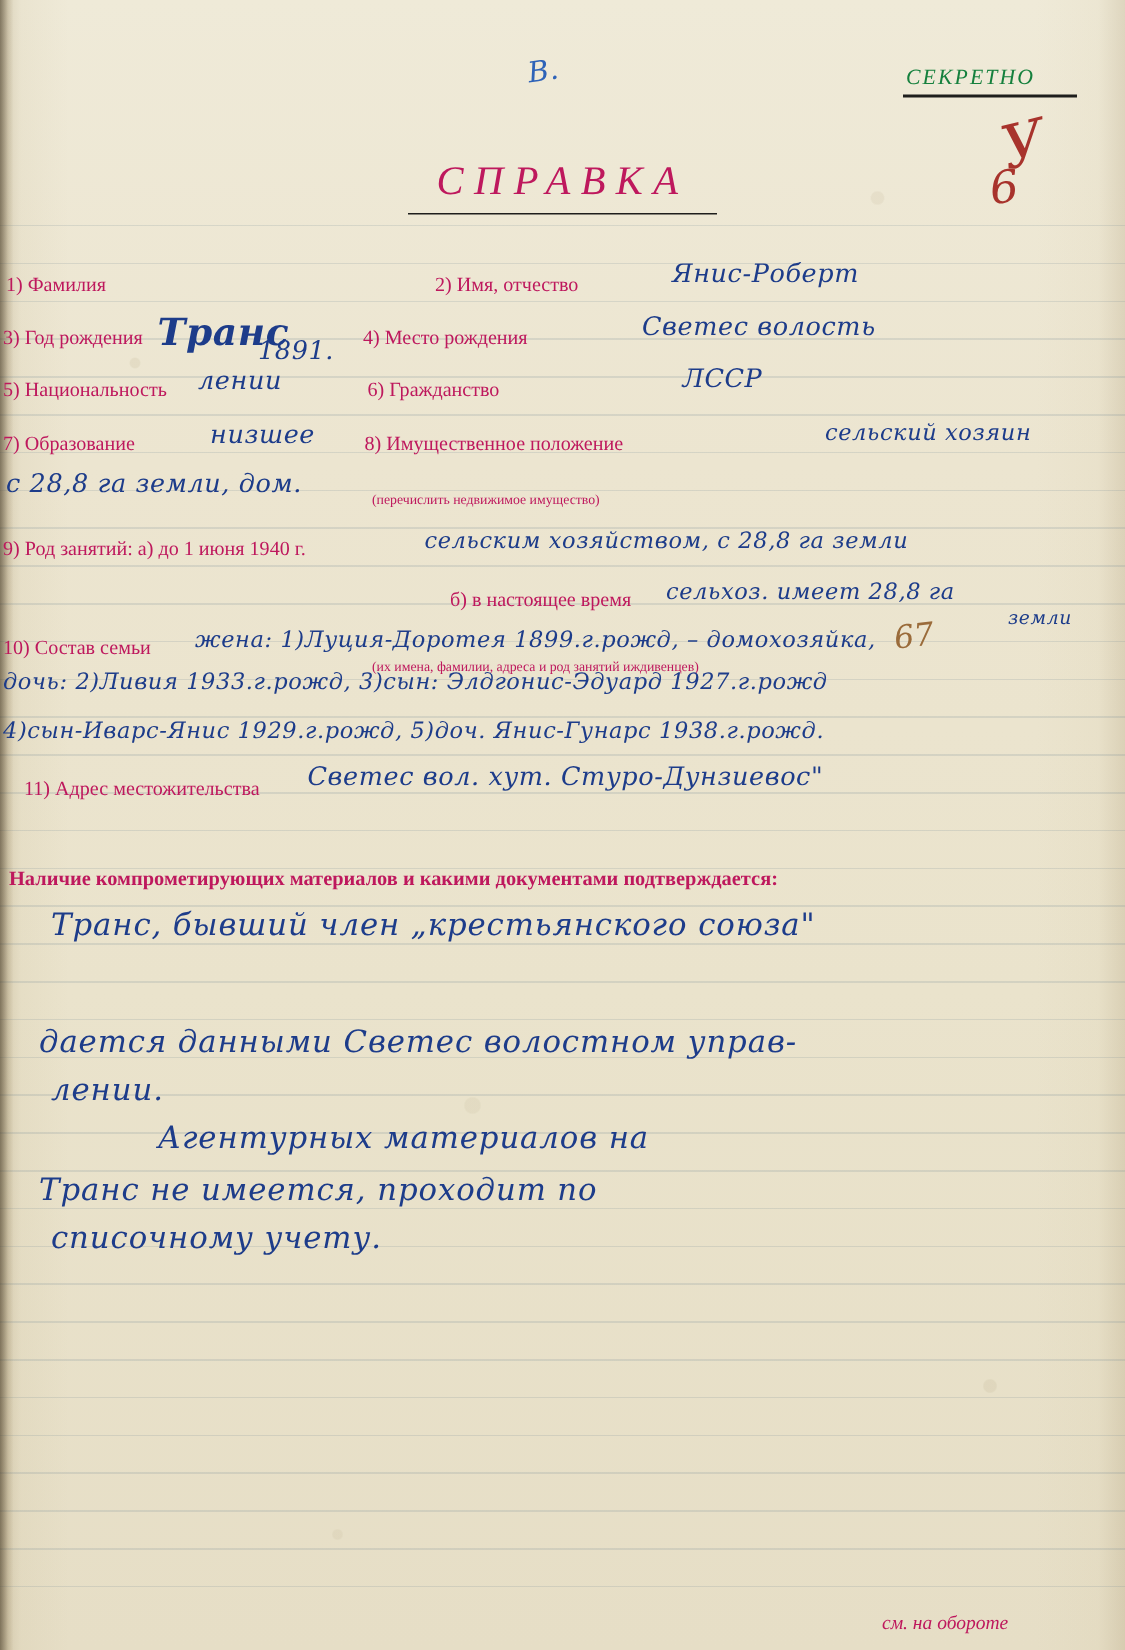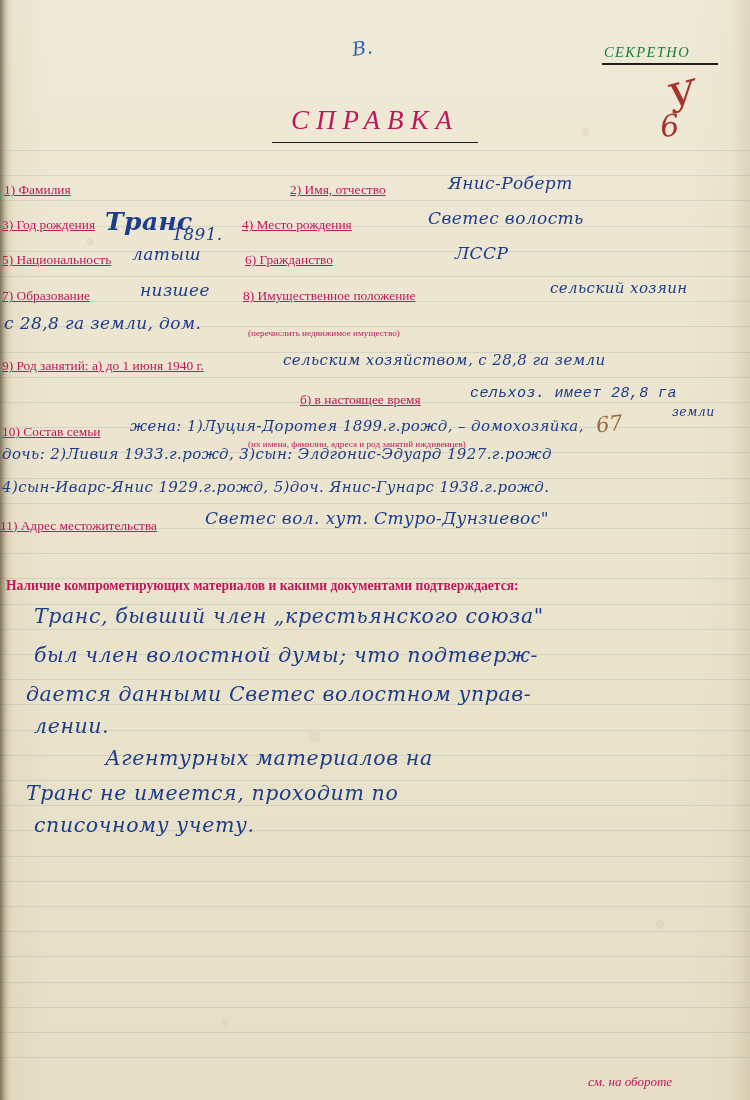--- a/index.html
+++ b/index.html
@@ -78,21 +78,21 @@
   }
   #mark-red2{
     left:660px;top:108px;font-size:30px;color:#a8332c;font-family:"DejaVu Serif", serif;
     font-style:italic;transform:rotate(-6deg);
   }
   #mark-67{
     left:596px;top:412px;font-size:21px;color:#9a6b3a;font-family:"DejaVu Serif", serif;
     font-style:italic;transform:rotate(-7deg);
   }
 
-  .lbl{font-size:13.4px;text-decoration:underline;}
+  .lbl{font-size:13.4px;}
   .small{font-size:9.2px;}
   .hl{font-size:19px;margin-top:39px;}
   .hm{font-size:17px;}
   .hs{font-size:15px;}
 
   #compro-head{left:6px;top:578px;font-size:13.6px;font-weight:bold;}
   #footer{left:588px;top:1074px;font-size:13px;font-style:italic;}
 
   .body-line{
     font-family:"DejaVu Serif", serif;color:#1d3c8a;font-style:italic;
@@ -123,51 +123,50 @@
   <div class="t hand hl b" style="left:105px;top:168px;font-size:25px;">Транс</div>
   <div class="t print lbl" style="left:290px;top:182px;">2) Имя, отчество</div>
   <div class="t hand hm" style="left:448px;top:173px;">Янис-Роберт</div>
 
   <div class="t print lbl" style="left:2px;top:217px;">3) Год рождения</div>
   <div class="t hand hm" style="left:172px;top:224px;">1891.</div>
   <div class="t print lbl" style="left:242px;top:217px;">4) Место рождения</div>
   <div class="t hand hm" style="left:428px;top:208px;">Светес волость</div>
 
   <div class="t print lbl" style="left:2px;top:252px;">5) Национальность</div>
-  <div class="t hand hm" style="left:132px;top:244px;">латыш</div>
+  <div class="t hand hm" style="left:132px;top:244px;">лении</div>
   <div class="t print lbl" style="left:245px;top:252px;">6) Гражданство</div>
   <div class="t hand hm" style="left:455px;top:243px;">ЛССР</div>
 
   <div class="t print lbl" style="left:2px;top:288px;">7) Образование</div>
   <div class="t hand hm" style="left:140px;top:280px;">низшее</div>
   <div class="t print lbl" style="left:243px;top:288px;">8) Имущественное положение</div>
   <div class="t hand hs" style="left:550px;top:279px;">сельский хозяин</div>
   <div class="t hand hm" style="left:4px;top:313px;">с 28,8 га земли, дом.</div>
   <div class="t print small" style="left:248px;top:328px;">(перечислить недвижимое имущество)</div>
 
   <div class="t print lbl" style="left:2px;top:358px;">9) Род занятий: а) до 1 июня 1940 г.</div>
   <div class="t hand hs" style="left:283px;top:351px;">сельским хозяйством, с 28,8 га земли</div>
   <div class="t print lbl" style="left:300px;top:392px;">б) в настоящее время</div>
-  <div class="t hand hs" style="left:470px;top:385px;font-family:Liberation Mono, monospace;">сельхоз. имеет 28,8 га</div>
+  <div class="t hand hs" style="left:444px;top:385px;">сельхоз. имеет 28,8 га</div>
   <div class="t hand" style="left:672px;top:404px;font-size:12.5px;">земли</div>
 
   <div class="t print lbl" style="left:2px;top:424px;">10) Состав семьи</div>
   <div class="t hand hs" style="left:130px;top:417px;">жена: 1)Луция-Доротея 1899.г.рожд, – домохозяйка,</div>
   <div class="t print small" style="left:248px;top:439px;">(их имена, фамилии, адреса и род занятий иждивенцев)</div>
   <div class="t hand hs" style="left:2px;top:445px;">дочь: 2)Ливия 1933.г.рожд, 3)сын: Элдгонис-Эдуард 1927.г.рожд</div>
   <div class="t hand hs" style="left:2px;top:478px;font-style:italic;">4)сын-Иварс-Янис 1929.г.рожд, 5)доч. Янис-Гунарс 1938.г.рожд.</div>
   <div class="t" id="mark-67">67</div>
 
-  <div class="t print lbl" style="left:0;top:518px;">11) Адрес местожительства</div>
+  <div class="t print lbl" style="left:16px;top:518px;">11) Адрес местожительства</div>
   <div class="t hand hm" style="left:205px;top:508px;">Светес вол. хут. Стуро-Дунзиевос"</div>
 
   <div class="t print" id="compro-head">Наличие компрометирующих материалов и какими документами подтверждается:</div>
 
   <div class="t body-line" style="left:34px;top:604px;">Транс, бывший член „крестьянского союза"</div>
-  <div class="t body-line" style="left:34px;top:643px;">был член волостной думы; что подтверж-</div>
   <div class="t body-line" style="left:26px;top:682px;">дается данными Светес волостном управ-</div>
   <div class="t body-line" style="left:34px;top:714px;">лении.</div>
   <div class="t body-line" style="left:34px;top:746px;">          Агентурных материалов на</div>
   <div class="t body-line" style="left:26px;top:781px;">Транс не имеется, проходит по</div>
   <div class="t body-line" style="left:34px;top:813px;">списочному учету.</div>
 
   <div class="t print" id="footer">см. на обороте</div>
 </div>
 
 </body></html>

